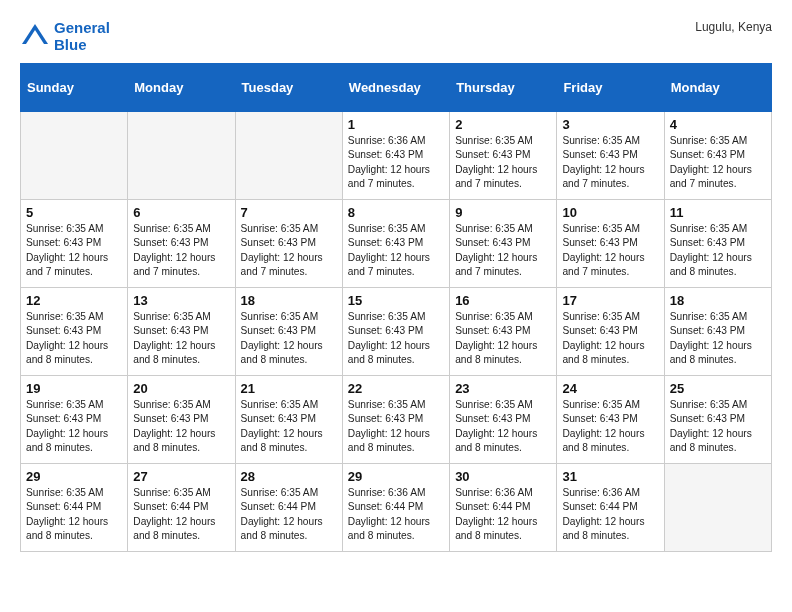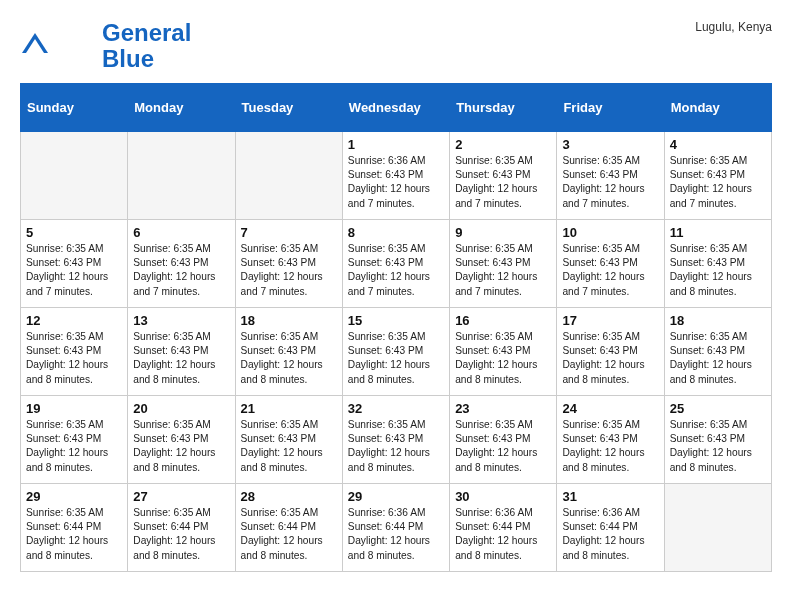--- a/index.html
+++ b/index.html
@@ -15,25 +15,24 @@
       justify-content: space-between;
       align-items: flex-start;
       margin-bottom: 10px;
     }
     .logo {
       display: flex;
       align-items: center;
       gap: 4px;
     }
     .logo-text {
-      font-size: 24px;
+      font-size: 15px;
       font-weight: bold;
       color: #1a1a2e;
       line-height: 1.1;
-      margin-left: 48px;
     }
     .logo-text span {
       color: #1565c0;
     }
     .logo-icon {
       width: 30px;
       height: 30px;
     }
     .title-block {
       text-align: right;
@@ -218,21 +217,21 @@
         </td>
         <td>
           <span class="day-number">20</span>
           <div class="day-info">Sunrise: 6:35 AM<br>Sunset: 6:43 PM<br>Daylight: 12 hours and 8 minutes.</div>
         </td>
         <td>
           <span class="day-number">21</span>
           <div class="day-info">Sunrise: 6:35 AM<br>Sunset: 6:43 PM<br>Daylight: 12 hours and 8 minutes.</div>
         </td>
         <td>
-          <span class="day-number">32</span>
+          <span class="day-number">22</span>
           <div class="day-info">Sunrise: 6:35 AM<br>Sunset: 6:43 PM<br>Daylight: 12 hours and 8 minutes.</div>
         </td>
         <td>
           <span class="day-number">23</span>
           <div class="day-info">Sunrise: 6:35 AM<br>Sunset: 6:43 PM<br>Daylight: 12 hours and 8 minutes.</div>
         </td>
         <td>
           <span class="day-number">24</span>
           <div class="day-info">Sunrise: 6:35 AM<br>Sunset: 6:43 PM<br>Daylight: 12 hours and 8 minutes.</div>
         </td>

